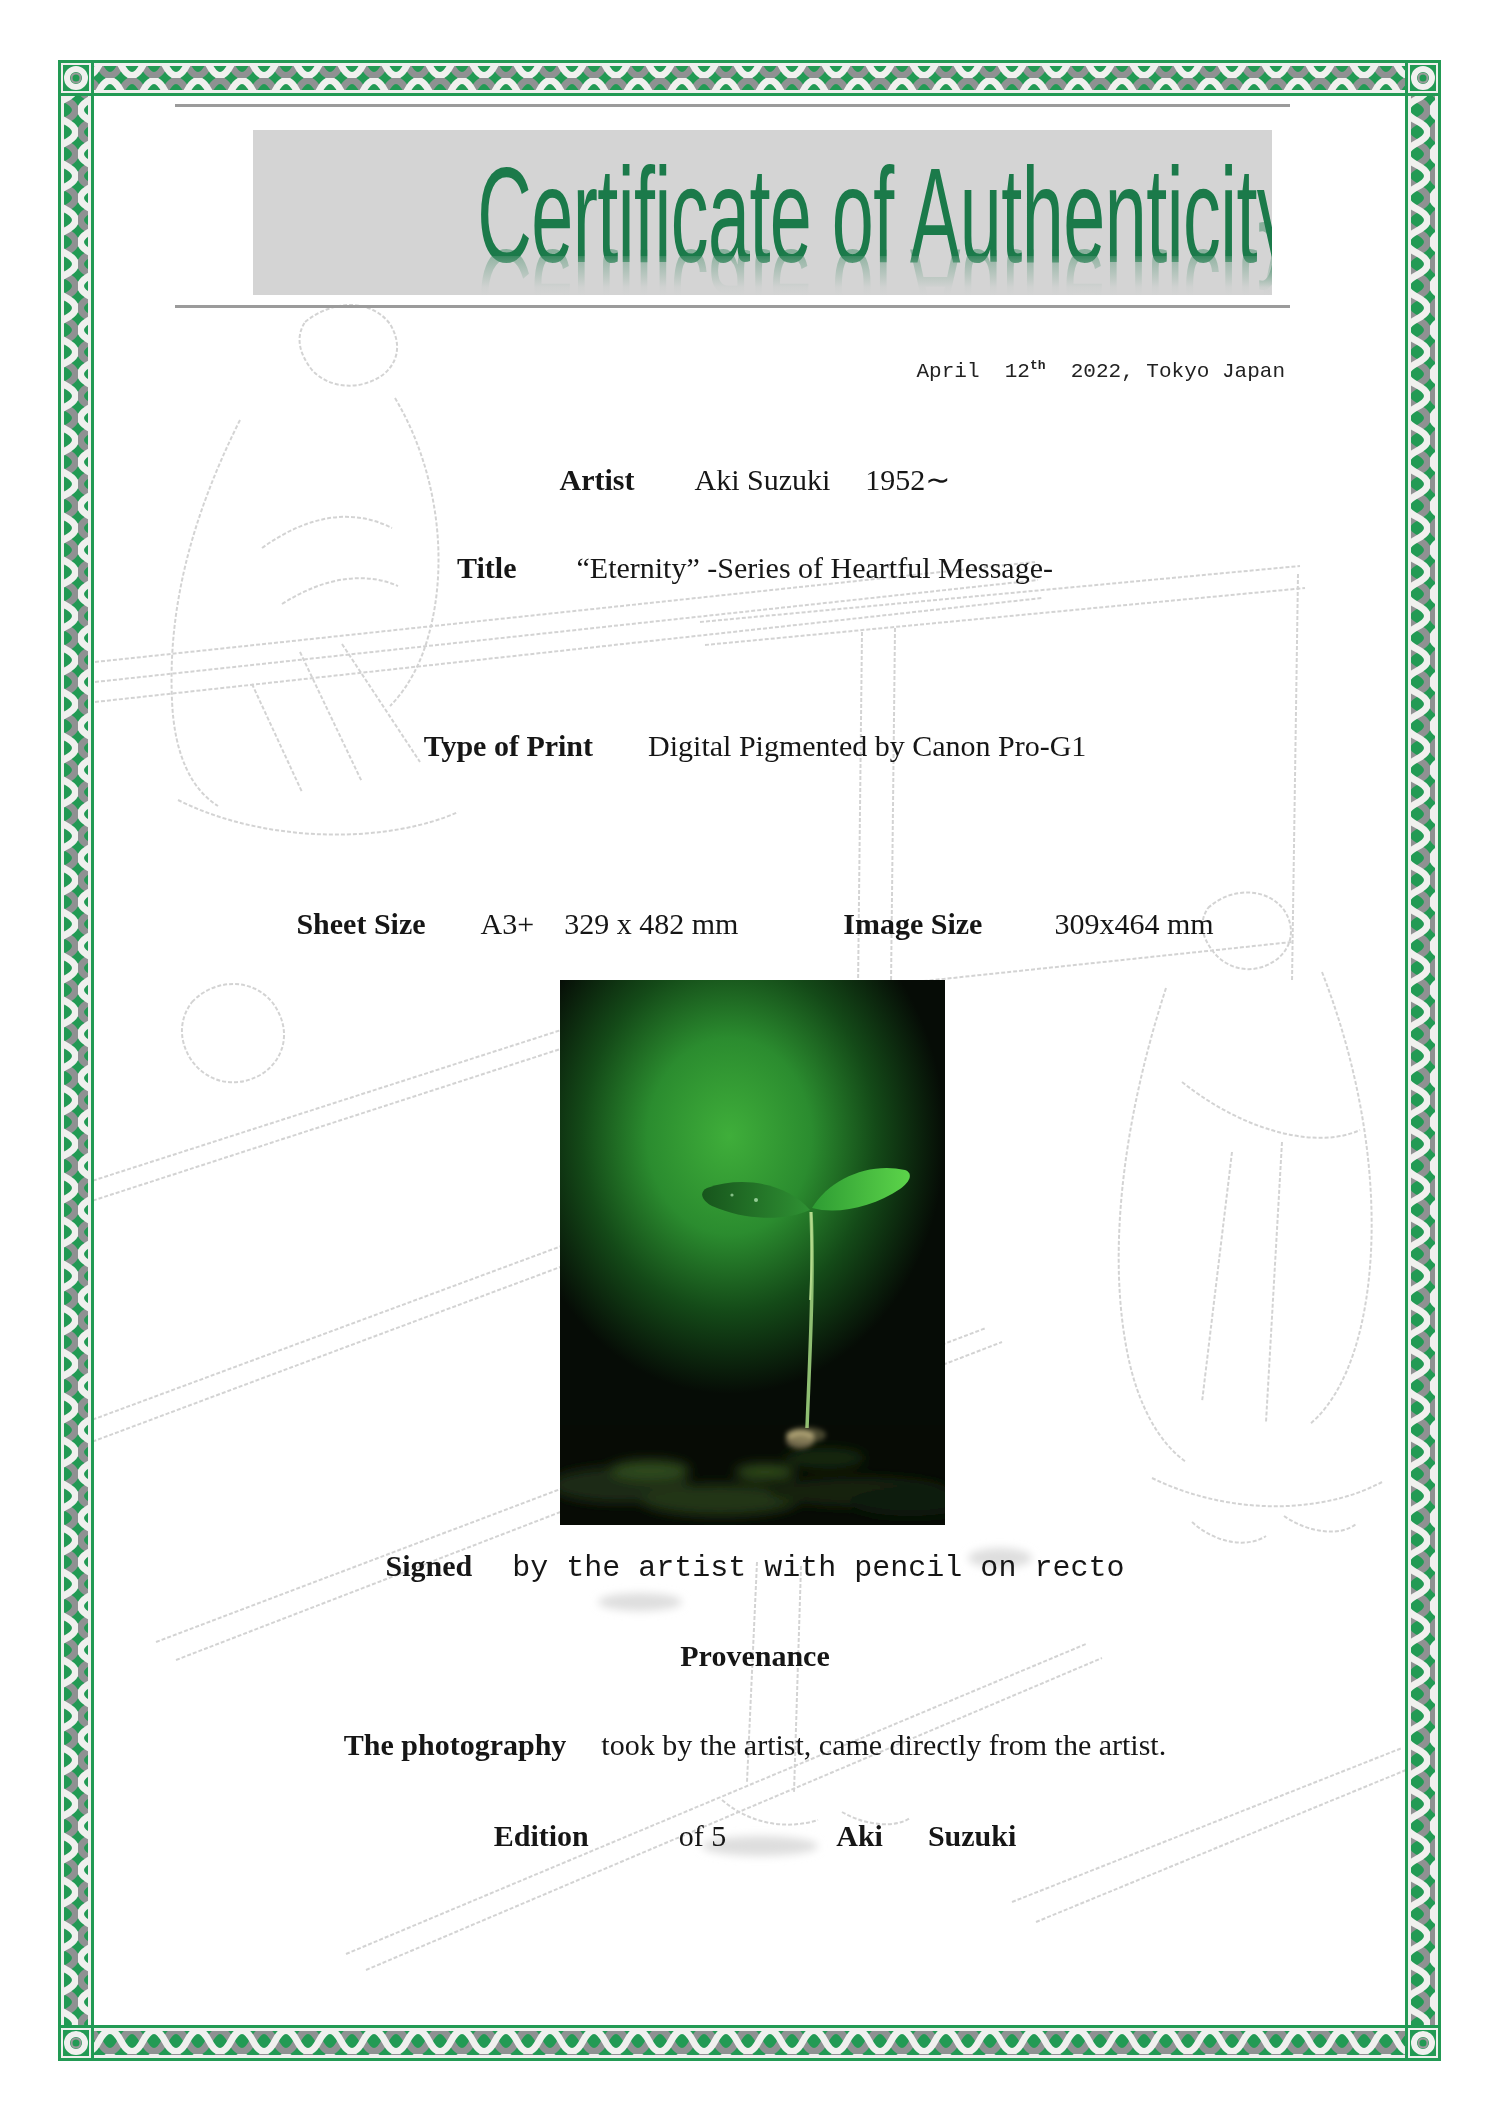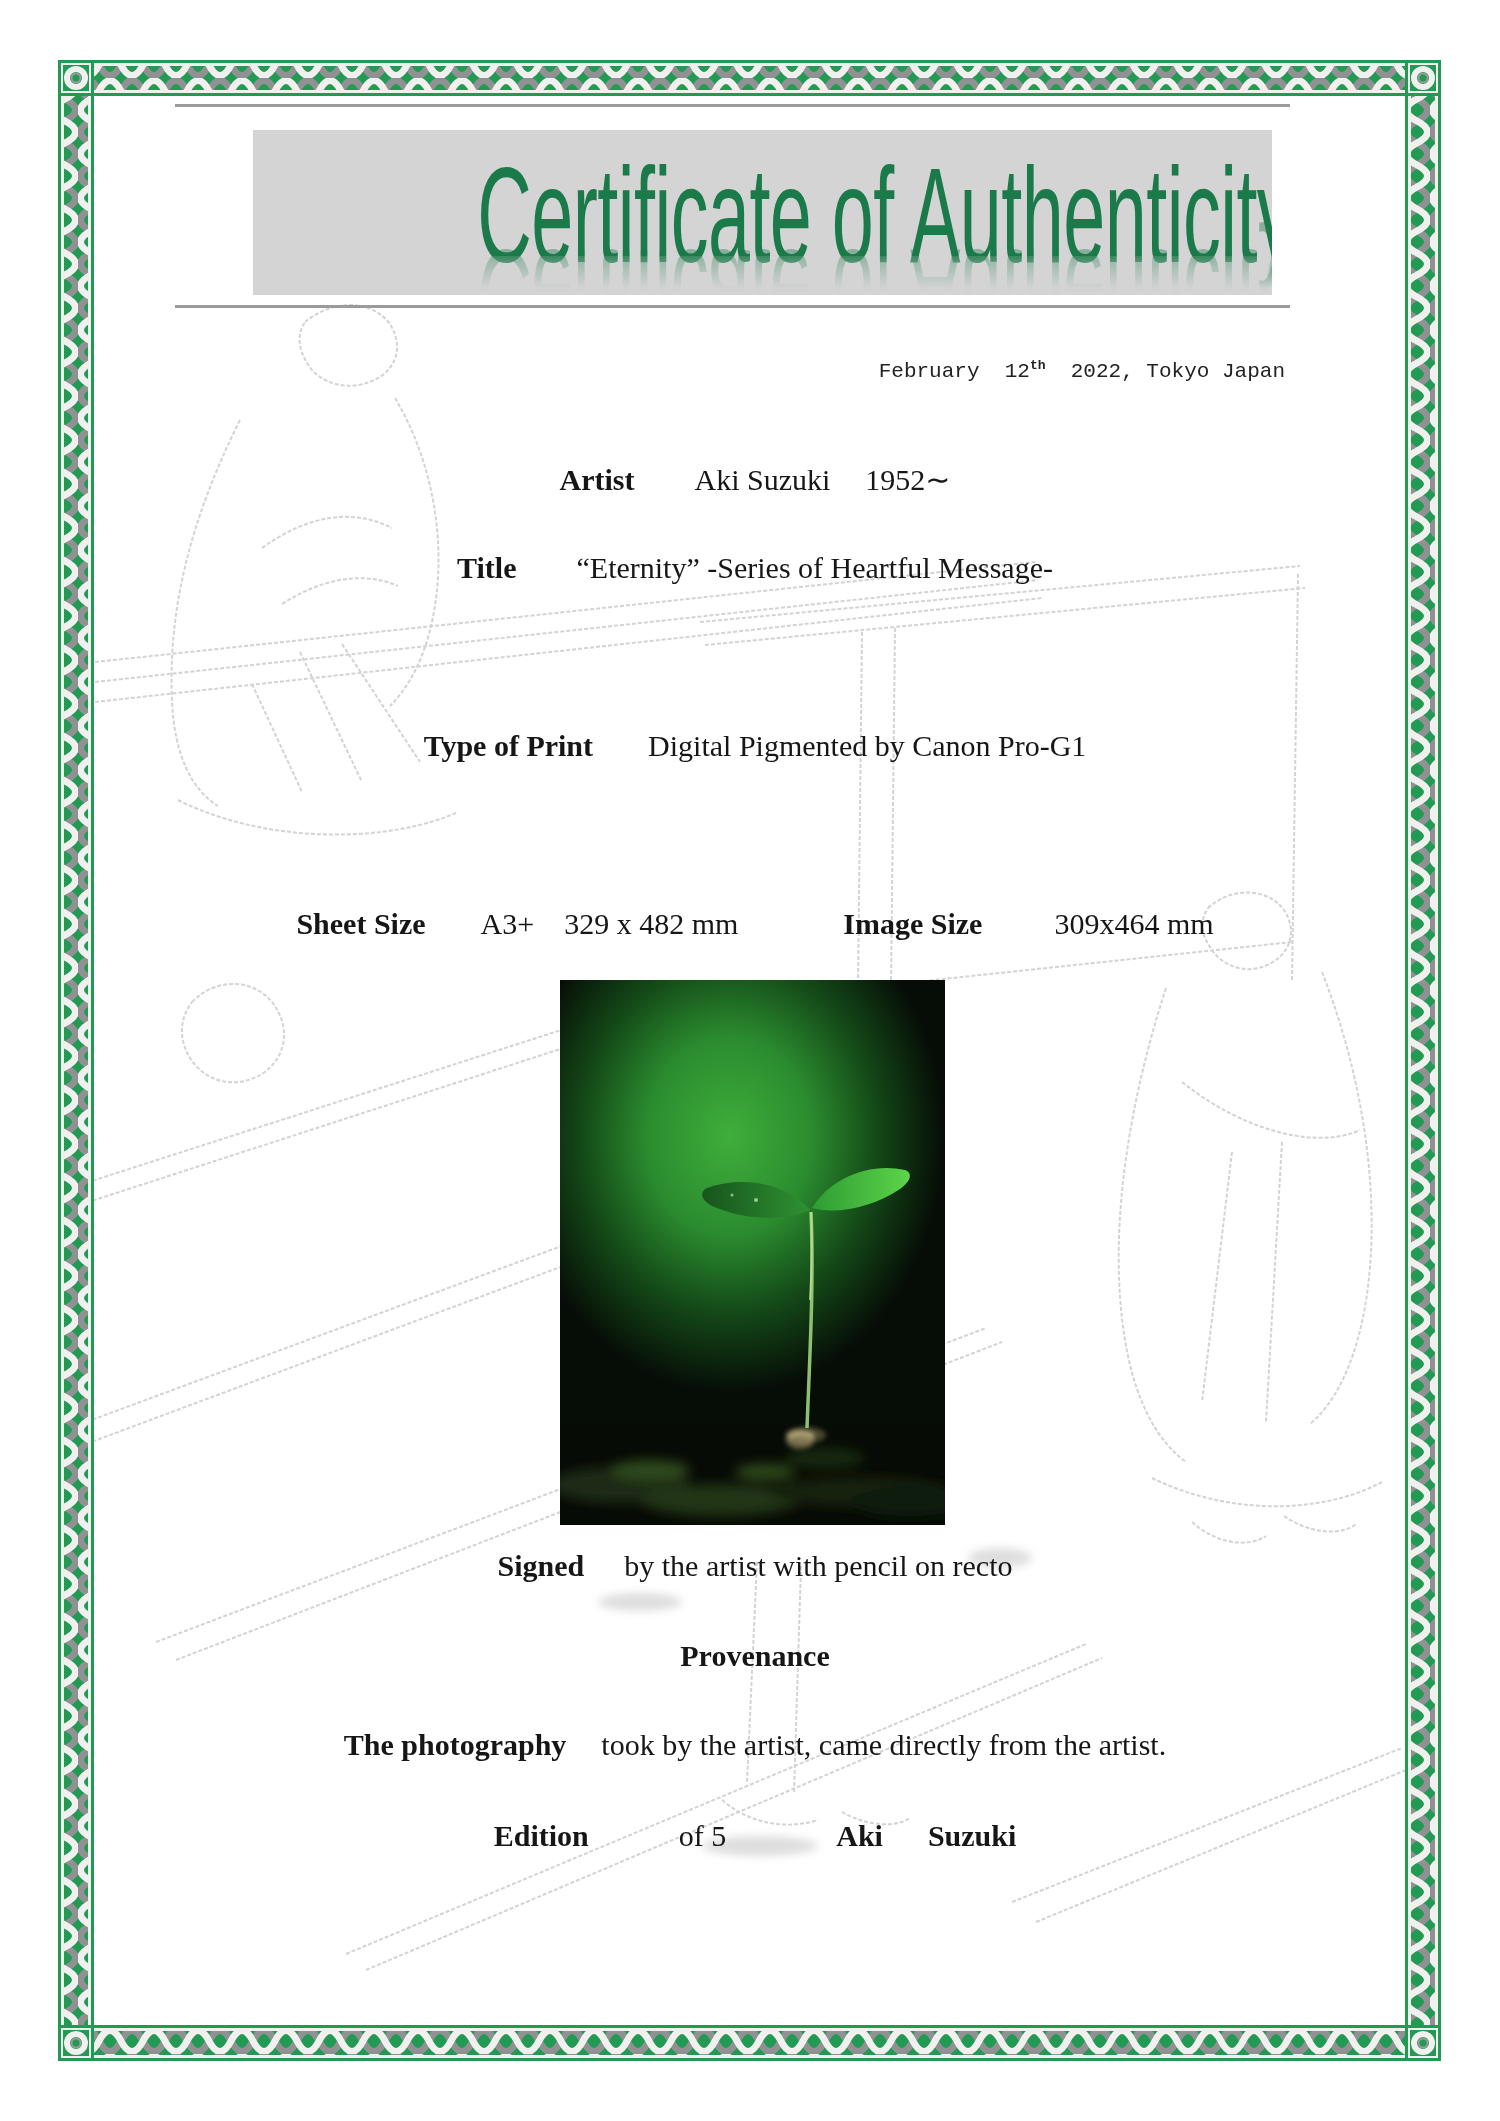--- a/index.html
+++ b/index.html
@@ -23,21 +23,21 @@
       background:linear-gradient(to bottom, rgba(212,212,212,0.15) 0%, rgba(212,212,212,0.95) 80%, #d4d4d4 100%);}
 
   
   .date{position:absolute;top:358px;right:215px;font-family:"Liberation Mono",monospace;
         font-size:21px;color:#222;white-space:pre;}
   .date sup{font-size:13px;font-weight:bold;}
 
   
   .row{position:absolute;left:100px;right:90px;text-align:center;font-size:30px;white-space:nowrap;}
   .lbl{font-weight:bold;}
-  .g30{margin-left:30px;} .g35{margin-left:35px;} .g40{margin-left:40px;}
+  .g30{margin-left:30px;} .g35{margin-left:35px;} .g40{margin-left:40px;font-family:Liberation Mono, monospace;}
   .g45{margin-left:45px;} .g55{margin-left:55px;} .g60{margin-left:60px;}
   .g72{margin-left:72px;} .g78{margin-left:78px;} .g90{margin-left:90px;}
   .g100{margin-left:100px;} .g105{margin-left:105px;} .g110{margin-left:110px;}
   .row sup{font-size:17px;}
 
   .r-artist{top:462px;} .r-title{top:551px;} .r-years{top:640px;}
   .r-type{top:729px;} .r-printedon{top:818px;} .r-sheet{top:907px;}
   .r-signed{top:1549px;} .r-provenance{top:1639px;}
   .r-photography{top:1728px;} .r-edition{top:1819px;}
 
@@ -180,21 +180,21 @@
 
   <div class="rule rule-top"></div>
   <div class="rule rule-bottom"></div>
 
   <div class="title-band">
     <h1 class="cert-title">Certificate of Authenticity</h1>
     <h1 class="cert-title reflect" aria-hidden="true">Certificate of Authenticity</h1>
     <div class="reflect-fade"></div>
   </div>
 
-  <div class="date"><span>February  12</span><sup>th</sup><span>  2022, Tokyo Japan</span></div>
+  <div class="date"><span>April  12</span><sup>th</sup><span>  2022, Tokyo Japan</span></div>
 
   <div class="row r-artist">
     <span class="lbl">Artist</span><span class="g60">Aki Suzuki</span><span class="g35">1952∼</span>
   </div>
 
   <div class="row r-title">
     <span class="lbl">Title</span><span class="g60">“Eternity”  -Series of Heartful Message-</span>
   </div>
 
 

